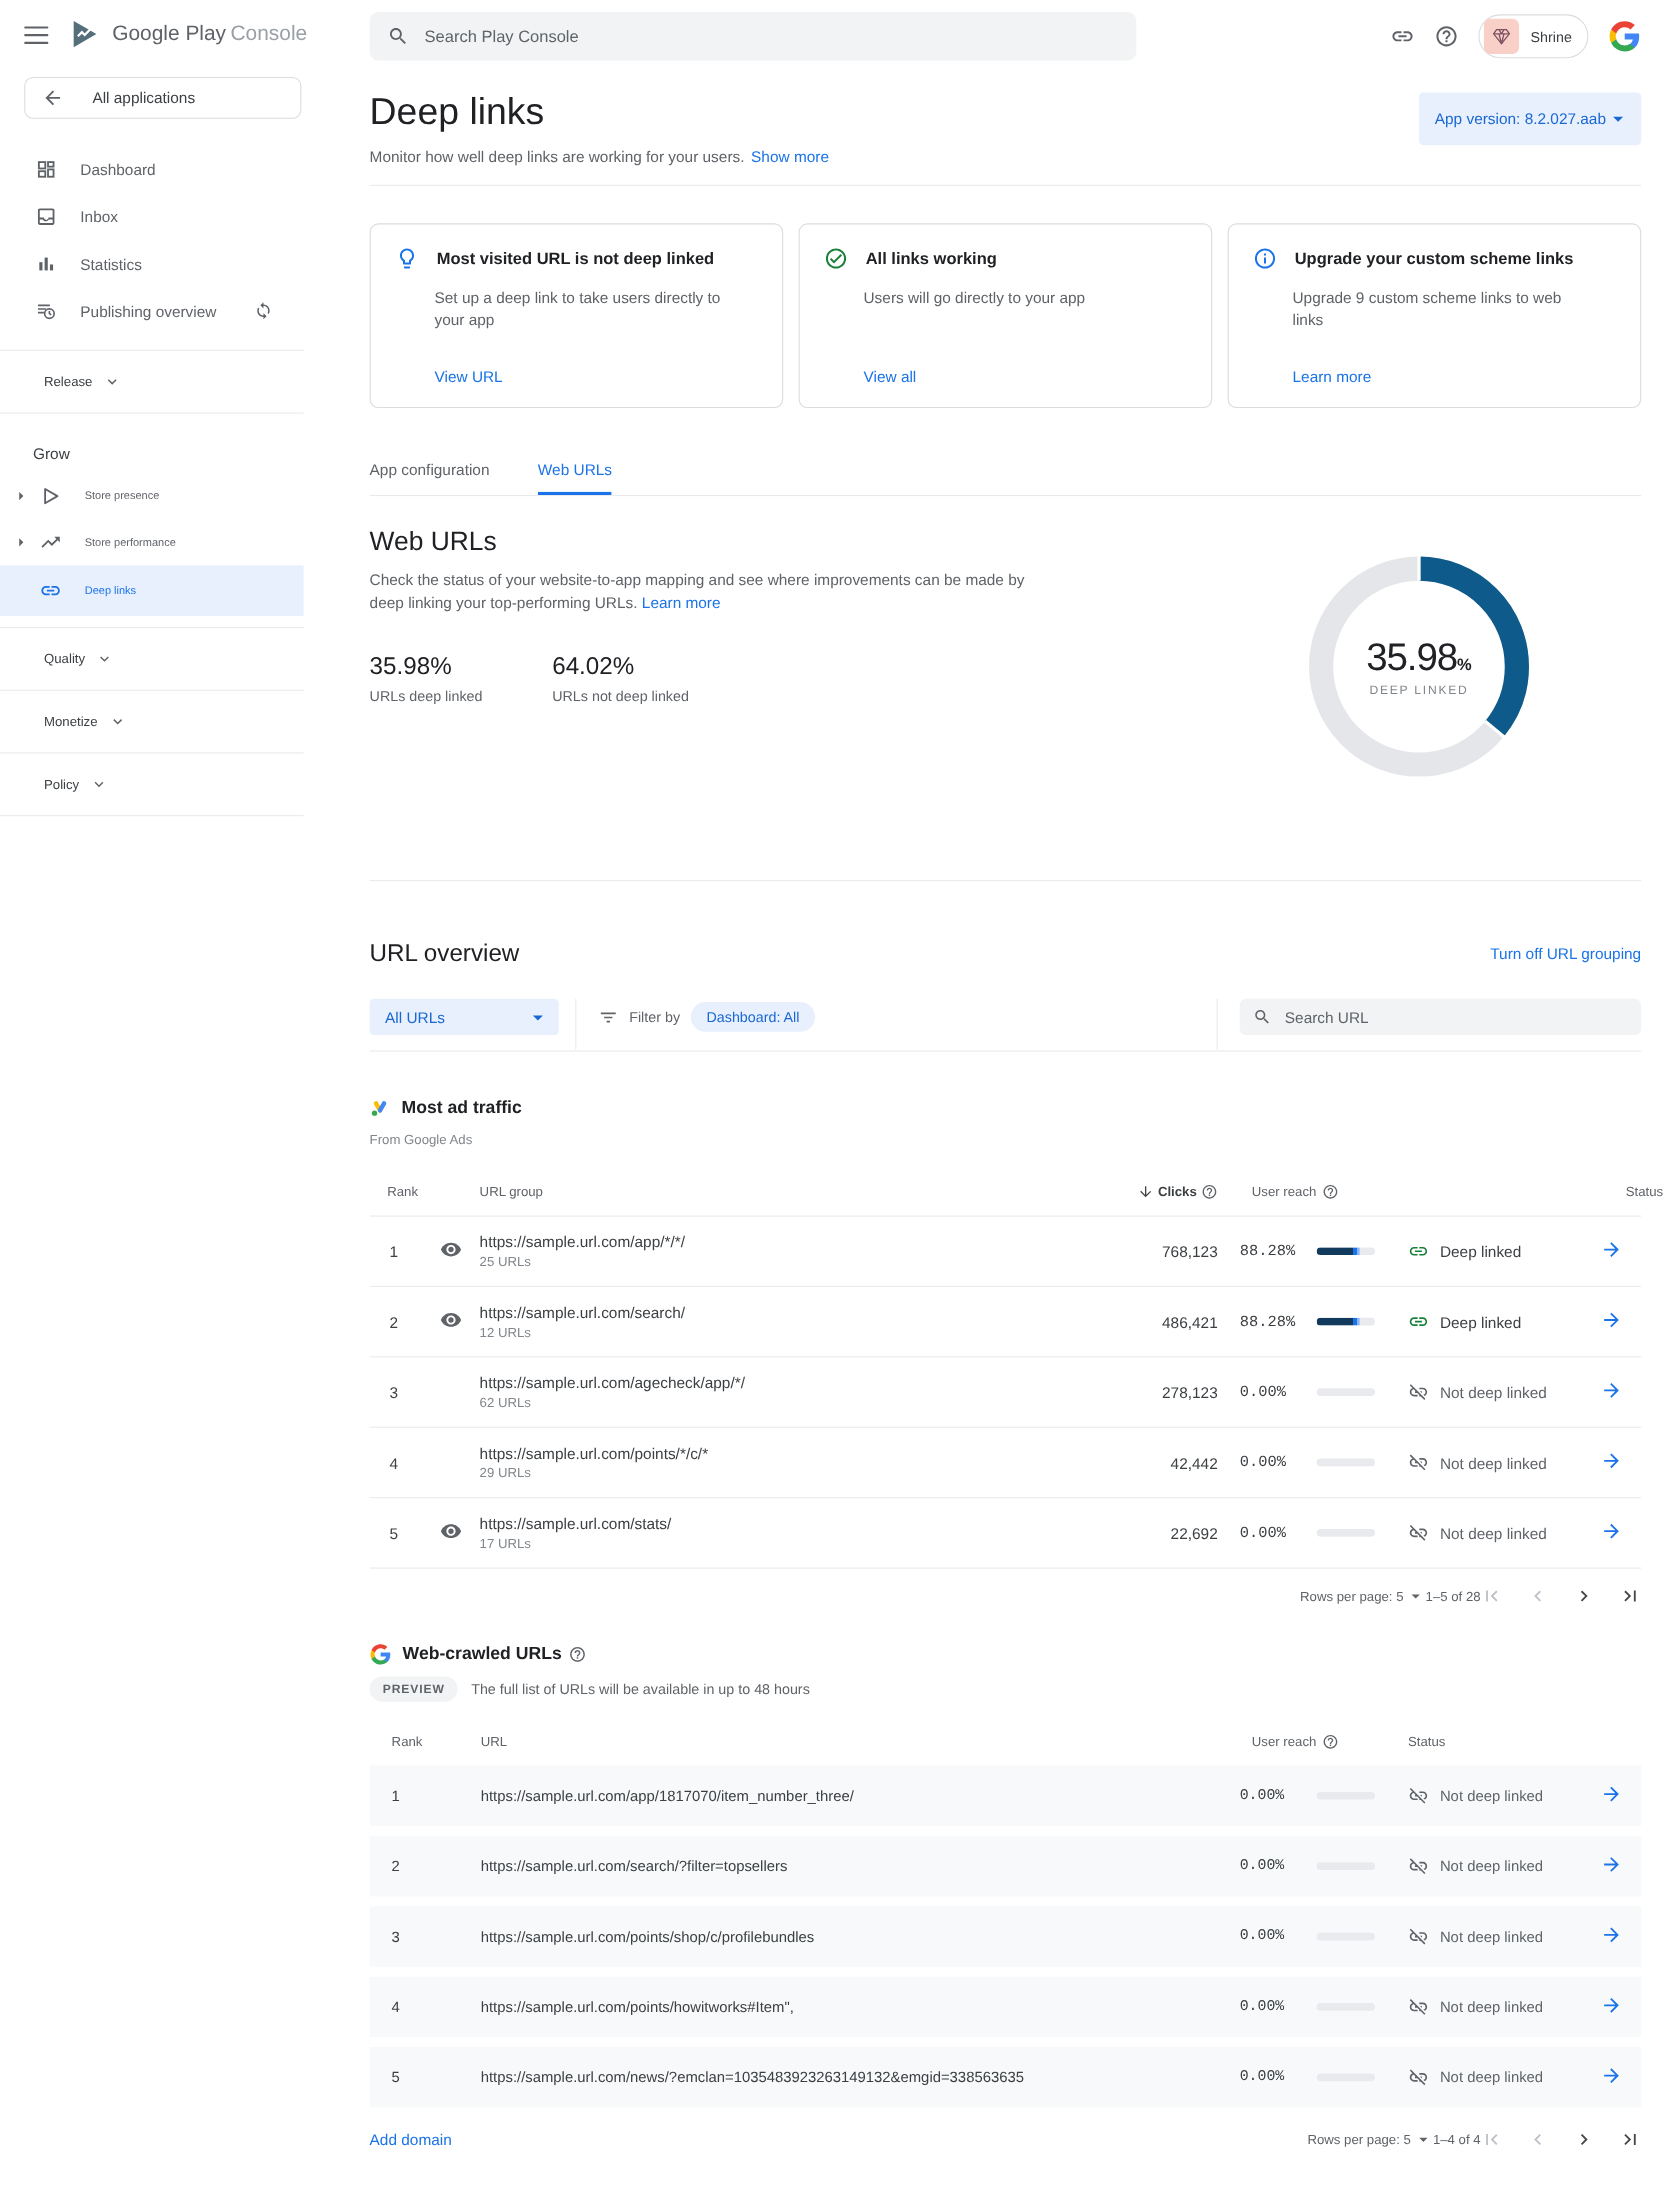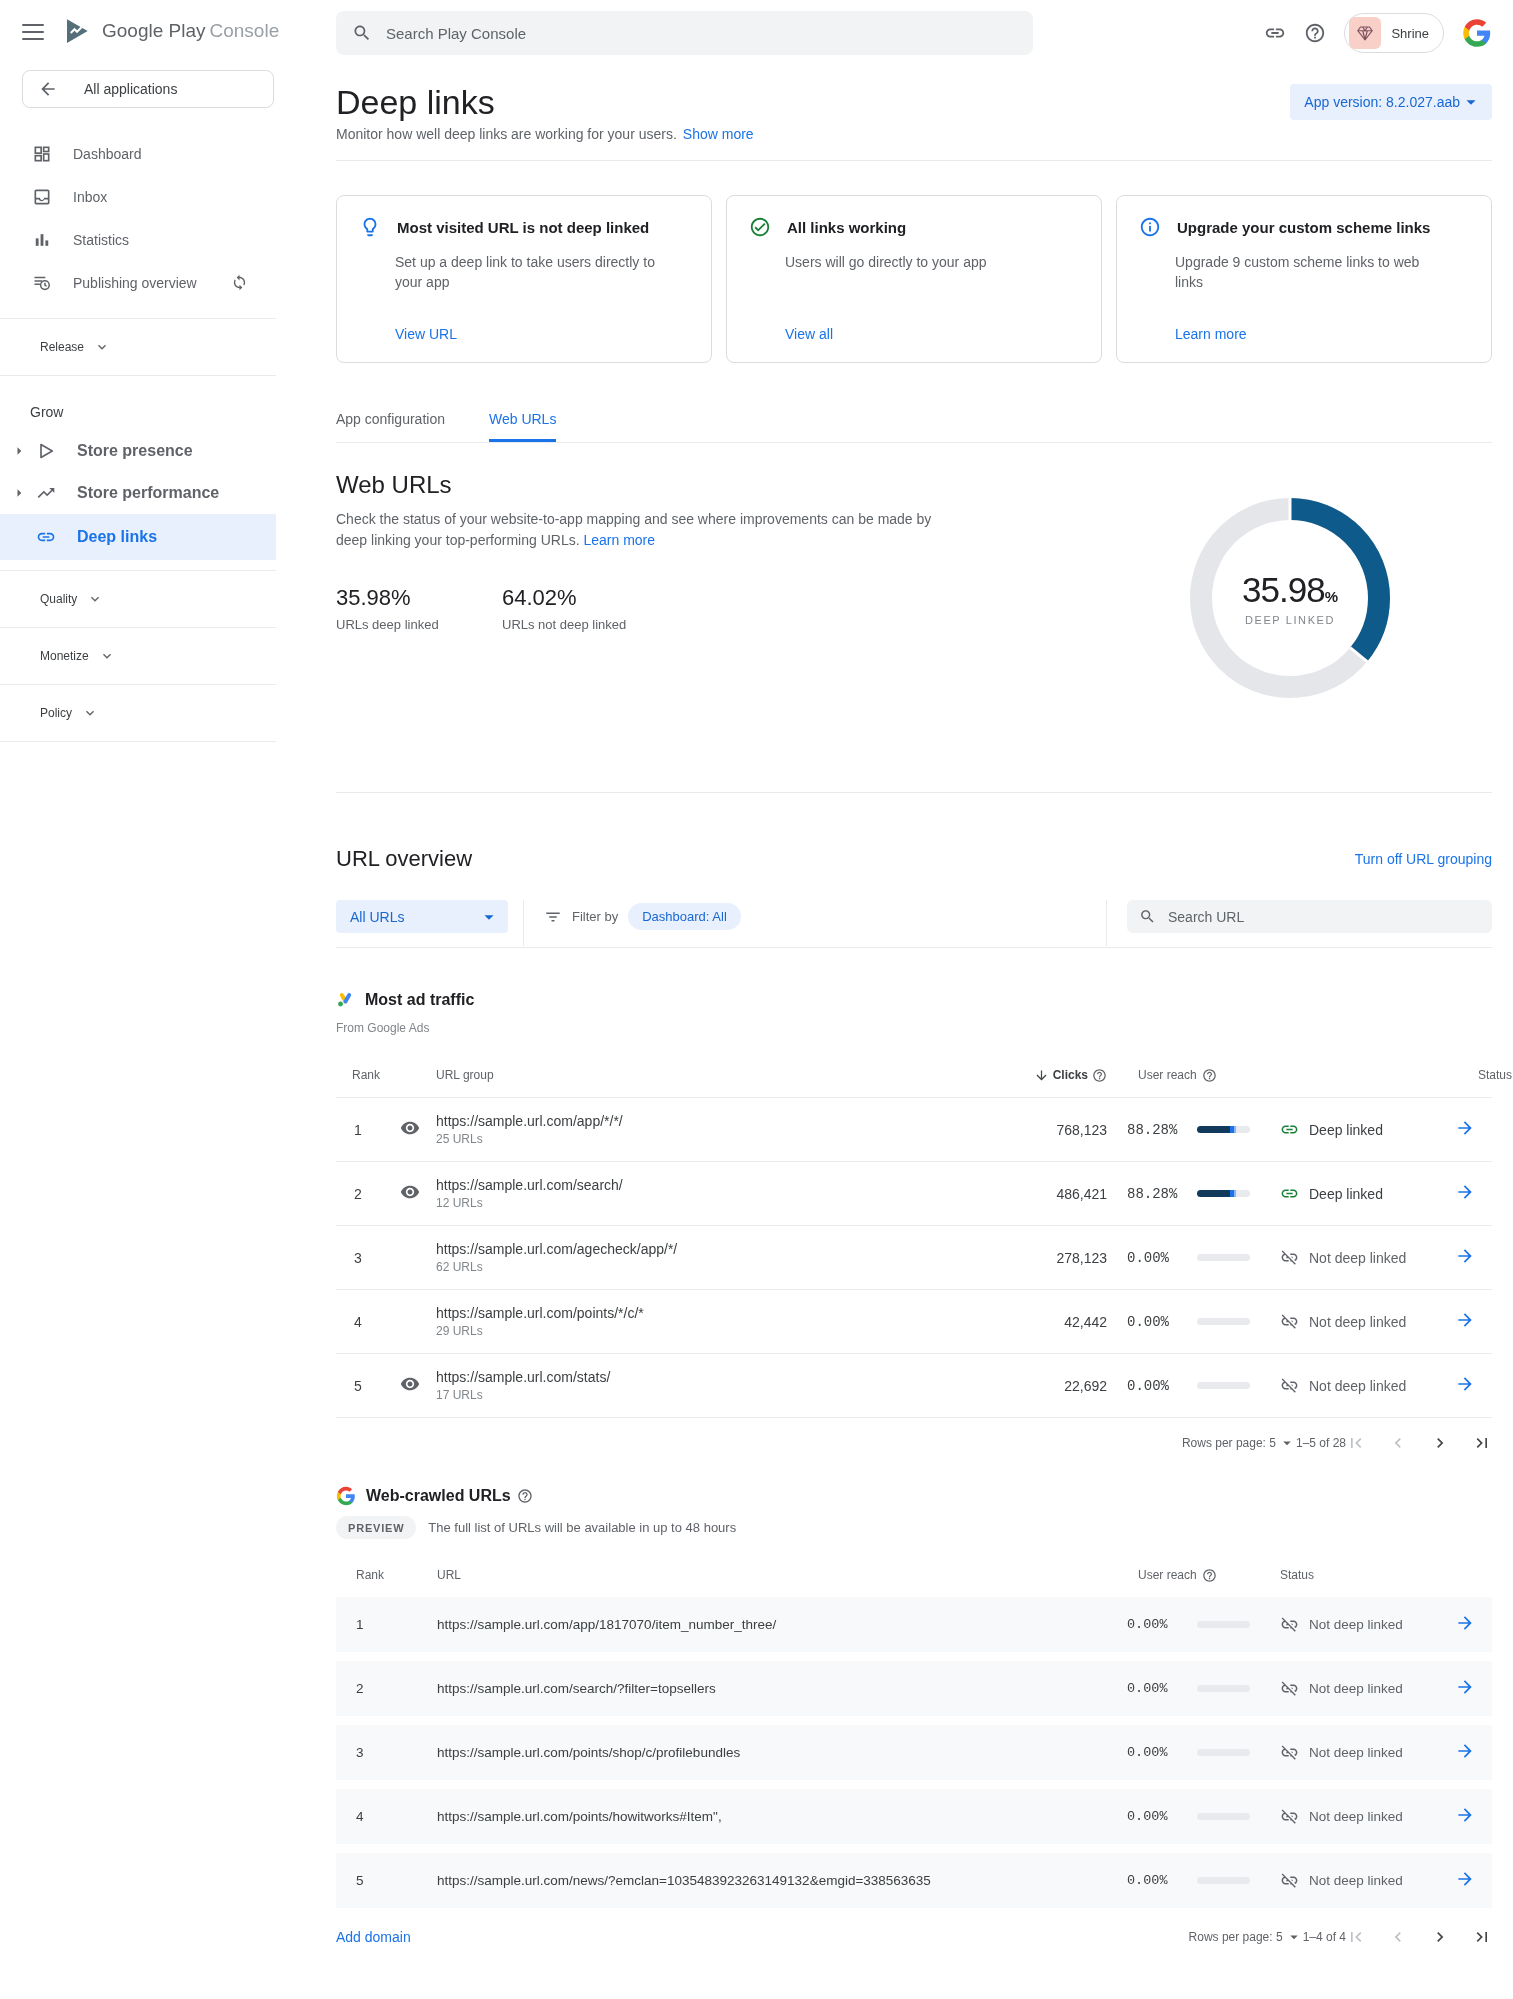--- a/index.html
+++ b/index.html
@@ -42,29 +42,29 @@
   .sdivider{height:1px;background:#e8eaed;margin-top:14px;}
   .section-row{height:56px;display:flex;align-items:center;cursor:pointer;}
   .section-row .slabel{margin-left:40px;font-size:12px;font-weight:500;color:#3c4043;}
   .section-row .chev{margin-left:10px;}
   .grow-label{margin-top:26px;height:20px;display:flex;align-items:center;}
   .grow-label .slabel{margin-left:30px;font-size:14px;font-weight:500;color:#3c4043;}
   .grow-items{margin-top:8px;}
   .gitem{height:42px;display:flex;align-items:center;cursor:pointer;}
   .gitem .caret{margin-left:10px;width:18px;}
   .gitem .nicon{margin-left:8px;width:20px;}
-  .gitem .nlabel{margin-left:21px;font-size:16px;font-weight:700;color:#5f6368;}
+  .gitem .nlabel{margin-left:21px;font-size:10px;font-weight:400;color:#5f6368;}
   .gitem.active{height:46px;background:#e8f0fe;}
   .gitem.active .nlabel{color:#1a73e8;}
   .gitem.active .nicon{margin-left:36px;}
 
   
   .title-row{margin-top:14px;display:flex;align-items:flex-start;justify-content:space-between;}
   .h1{font-size:34px;font-weight:400;color:#202124;line-height:44px;}
-  .version-chip{margin-top:4px;background:#e8f0fe;border-radius:4px;height:36px;display:flex;align-items:center;padding:0 10px 0 14px;cursor:pointer;}
+  .version-chip{margin-top:4px;background:#e8f0fe;border-radius:4px;height:48px;display:flex;align-items:center;padding:0 10px 0 14px;cursor:pointer;}
   .version-chip .vlabel{color:#1967d2;font-size:14px;font-weight:500;}
   .subtitle-row{margin-top:2px;font-size:14px;color:#5f6368;}
   .subtitle-row .link{margin-left:6px;font-weight:500;}
   .divider{height:1px;background:#e8eaed;}
   .divider.d1{margin-top:18px;}
 
   
   .cards{margin-top:34px;display:flex;gap:14px;}
   .card{flex:1;height:168px;border:1px solid #dadce0;border-radius:8px;box-sizing:border-box;padding:20px 22px;position:relative;background:#fff;}
   .card-head{display:flex;align-items:center;gap:16px;}

